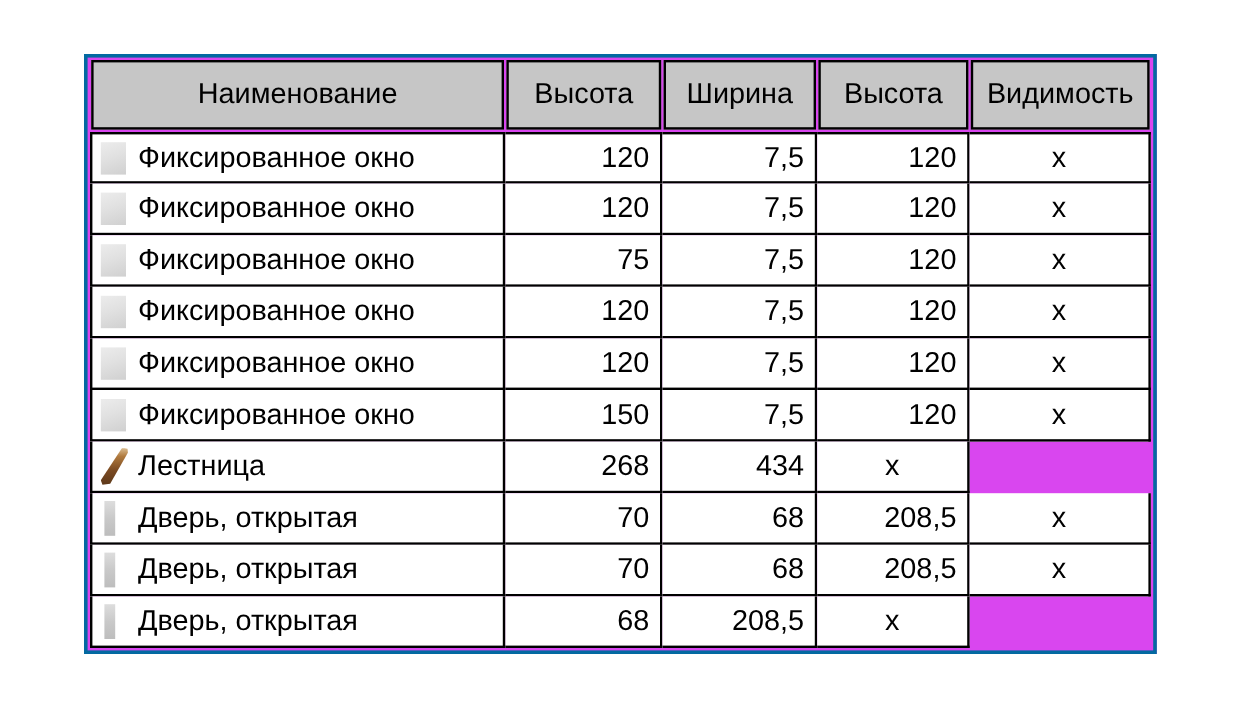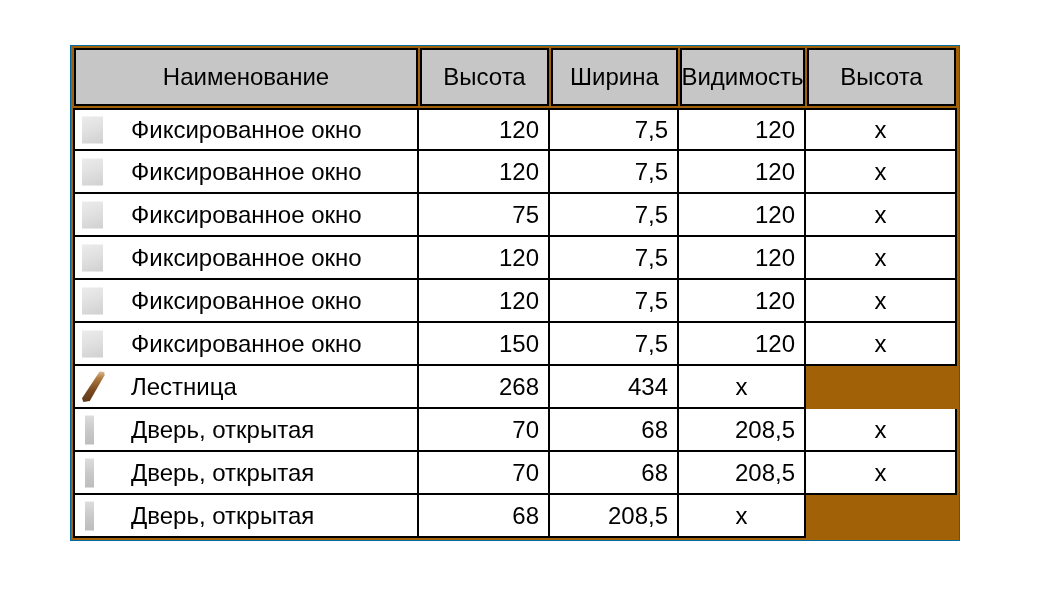--- a/index.html
+++ b/index.html
@@ -6,22 +6,22 @@
   body{
     width:1041px;height:590px;
     background:#ffffff;
     font-family:"Liberation Sans","DejaVu Sans",sans-serif;
     color:#000;
     position:relative;
     overflow:hidden;
   }
   .table-wrap{
     position:absolute;left:70px;top:45px;
-    border:1px solid #0369a1;
-    background:#a16207;
+    border:3px solid #0369a1;
+    background:#d946ef;
     padding:2px;
     box-sizing:content-box;
   }
   .grid-row{
     display:grid;
     grid-template-columns:346px 131px 129px 127px 151px;
   }
   
   .header-row{height:58px;margin-bottom:2px;}
   .hcell{
@@ -40,21 +40,21 @@
     border-right:2px solid #000;
     border-bottom:2px solid #000;
     box-sizing:border-box;
     display:flex;align-items:center;
     font-size:24px;
     background:#fff;
     overflow:hidden;
   }
   .body-row .cell:first-child{border-left:2px solid #000;}
   .body-row:first-child .cell{border-top:2px solid #000;}
-  .name-cell{position:relative;padding-left:56px;justify-content:flex-start;}
+  .name-cell{position:relative;padding-left:38px;justify-content:flex-start;}
   .num-cell{justify-content:flex-end;padding-right:9px;}
   .vis-cell{justify-content:center;}
   
   .icon{
     position:absolute;left:7px;top:50%;transform:translateY(-50%);
     display:block;
   }
   .icon.window-icon{
     width:21px;height:27px;
     background:linear-gradient(160deg,#ececec 0%,#e1e1e1 45%,#d0d0d0 100%);
@@ -71,22 +71,22 @@
   }
 </style>
 </head>
 <body>
 
 <div class="table-wrap">
   <div class="grid-row header-row">
     <div class="hcell">Наименование</div>
     <div class="hcell">Высота</div>
     <div class="hcell">Ширина</div>
+    <div class="hcell">Высота</div>
     <div class="hcell">Видимость</div>
-    <div class="hcell">Высота</div>
   </div>
   <div id="table-body">
   <div class="grid-row body-row">
     <div class="cell name-cell">
       <span class="icon window-icon"></span>
       <span>Фиксированное окно</span>
     </div>
     <div class="cell num-cell">120</div>
     <div class="cell num-cell">7,5</div>
     <div class="cell num-cell">120</div>

